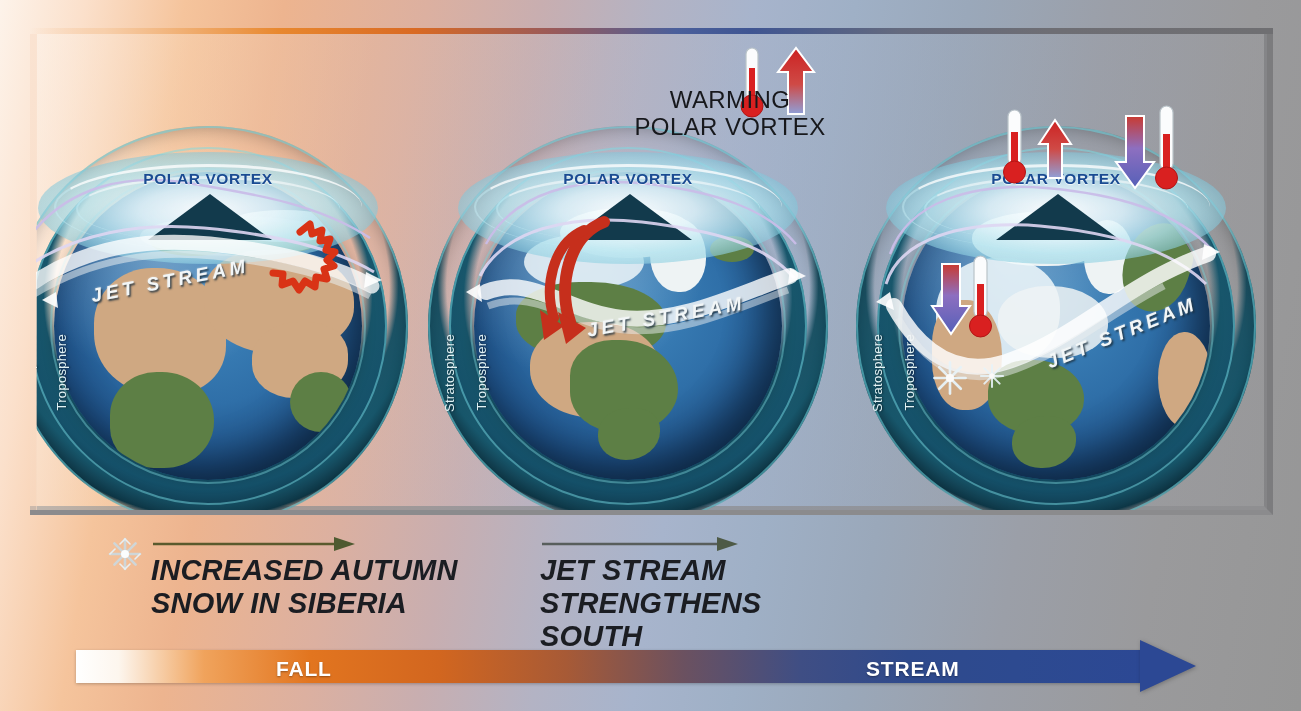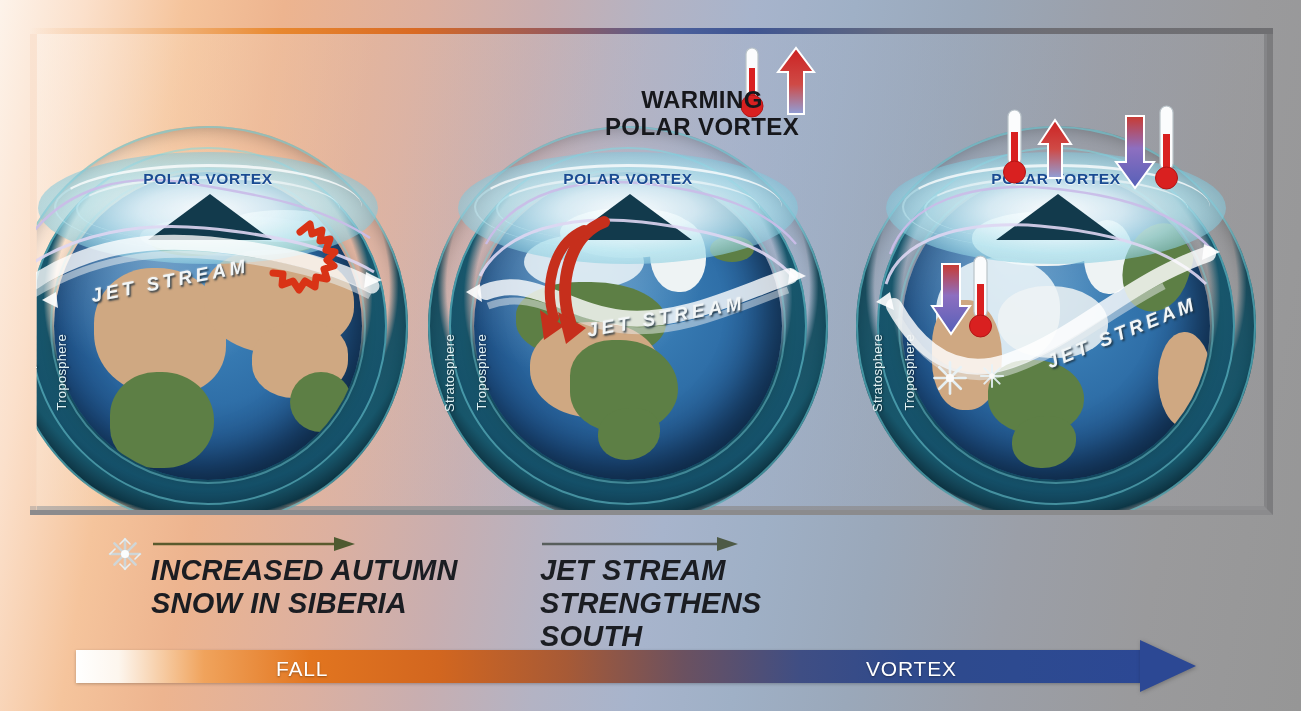--- a/index.html
+++ b/index.html
@@ -149,23 +149,23 @@
     font-size: 19px; font-weight: bold; font-style: italic;
     letter-spacing: 4px; color: #f2f6f7;
     text-shadow: 1px 2px 2px rgba(20,40,55,.85), 0 0 2px rgba(255,255,255,.6);
     white-space: nowrap;
   }
 
   
   .overlay-svg { position: absolute; left: 0; top: 0; width: 420px; height: 476px; z-index: 8; pointer-events: none; }
 
   .warming-title {
-    position: absolute; left: 532px; top: 86px; width: 340px;
+    position: absolute; left: 560px; top: 86px; width: 340px;
     text-align: center; z-index: 10;
-    font-size: 24px; font-weight: bold; line-height: 1.13;
+    font-size: 24px; font-weight: normal; line-height: 1.13;
     color: #17181c; letter-spacing: .4px;
   }
 
   
   .caption { position: absolute; z-index: 12; }
   .cap-arrow { position: absolute; }
   .cap-text {
     font-size: 29px; font-weight: bold; font-style: italic;
     line-height: 1.14; color: #1b1d22; letter-spacing: .2px;
     white-space: pre-line;
@@ -185,21 +185,21 @@
   #tl-head {
     position: absolute; left: 1064px; top: -4px;
     width: 0; height: 0;
     border-top: 26px solid transparent;
     border-bottom: 26px solid transparent;
     border-left: 56px solid #2c4894;
     filter: drop-shadow(1px 1px 2px rgba(0,0,0,.25));
   }
   .tl-label {
     position: absolute; top: 13px; color: #ffffff;
-    font-size: 21px; font-weight: normal; letter-spacing: .8px;
+    font-size: 21px; font-weight: bold; letter-spacing: .8px;
     text-shadow: 0 1px 2px rgba(0,0,0,.35);
   }
 </style>
 </head>
 <body>
 
 <div id="stage">
 
   <div id="frame"></div>
   <div id="frame-top"></div>
@@ -452,16 +452,16 @@
     </svg>
     <div class="cap-text" style="margin-top: 26px; white-space: pre-line;">JET STREAM
 STRENGTHENS SOUTH</div>
   </div>
 
 
   <div id="timeline">
     <div id="tl-bar"></div>
     <div id="tl-head"></div>
     <div class="tl-label" style="left:200px;">FALL</div>
-    <div class="tl-label" style="left:790px;">VORTEX</div>
+    <div class="tl-label" style="left:790px;">STREAM</div>
   </div>
 
 </div>
 
 </body></html>

